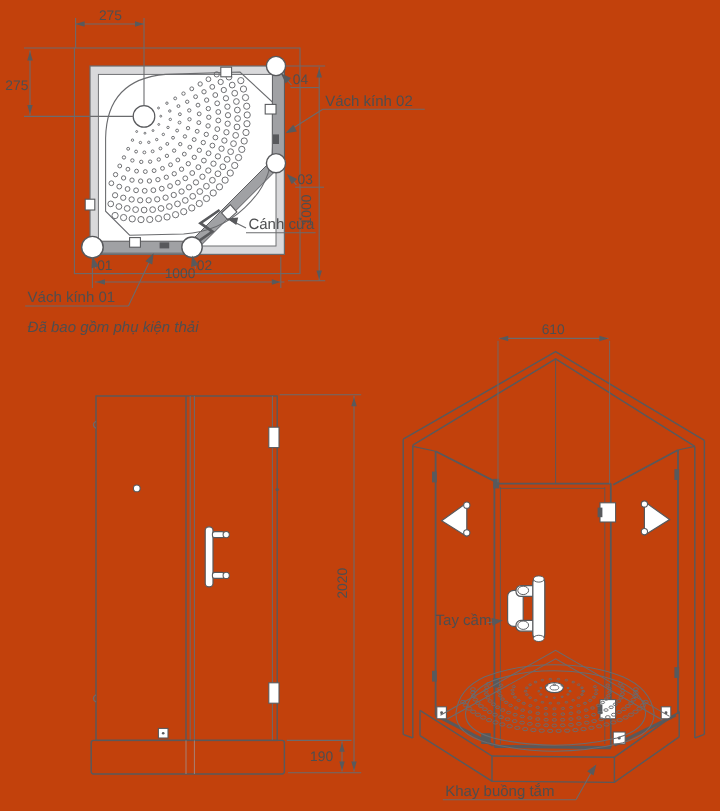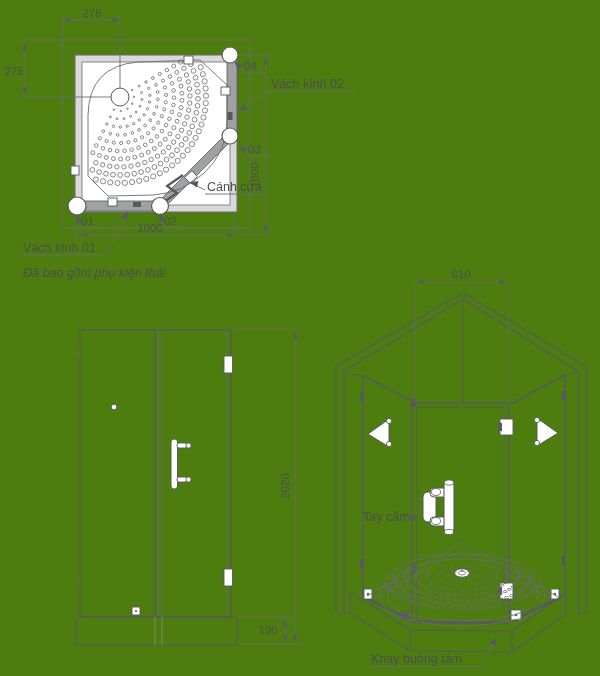--- a/index.html
+++ b/index.html
@@ -1,16 +1,16 @@
 <!DOCTYPE html>
 <html><head>
 <meta charset="utf-8">
 <style>
   html,body{margin:0;padding:0;background:#fff;}
-  .stage{width:600px;height:676px;position:relative;background:#4d7c0f;overflow:hidden;
+  .stage{width:600px;height:676px;position:relative;background:#c2410c;overflow:hidden;
          font-family:"Liberation Sans","DejaVu Sans",sans-serif;}
   svg{display:block;}
   text{fill:#4d4e50;font-family:"Liberation Sans","DejaVu Sans",sans-serif;}
   .dim{font-size:11.5px;}
   .part{font-size:11.5px;}
   .lbl{font-size:12.5px;}
   .note{font-size:12.5px;font-style:italic;}
   .thin{stroke:#6a6b6e;stroke-width:0.9;fill:none;}
   .med{stroke:#58595c;stroke-width:1.2;fill:none;}
   .heavy{stroke:#58595c;stroke-width:1.5;fill:none;}

